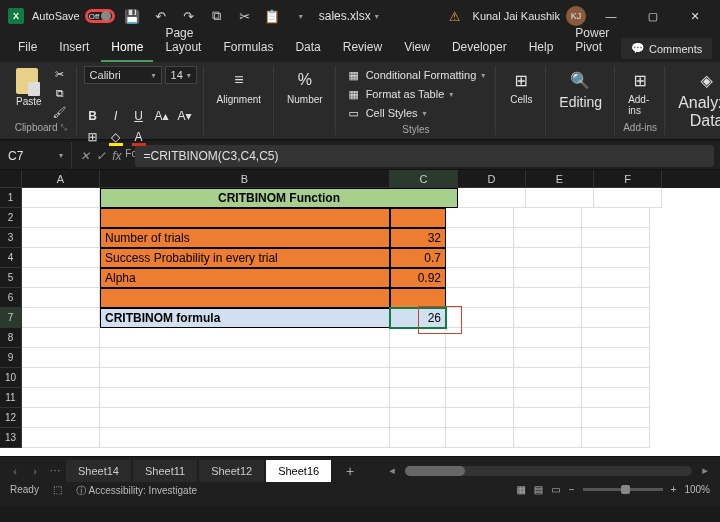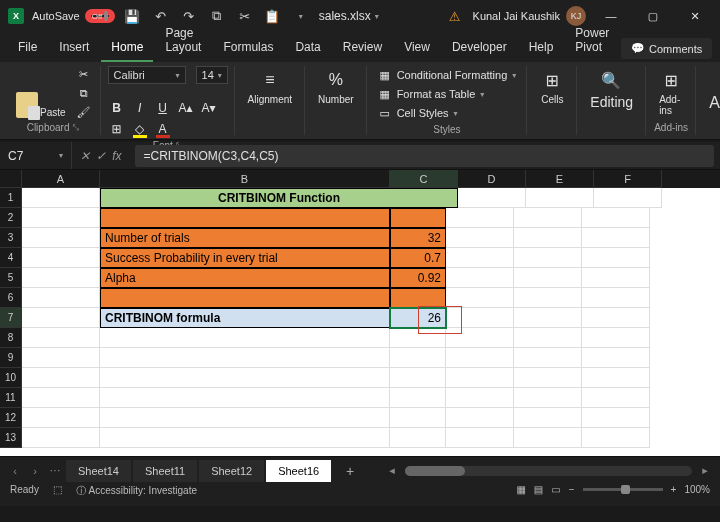--- a/index.html
+++ b/index.html
@@ -1,44 +1,44 @@
 <!DOCTYPE html>
 <html><head>
 <meta charset="utf-8">
 <style>
 *{margin:0;padding:0;box-sizing:border-box;font-family:"Segoe UI",Arial,sans-serif;user-select:none}
 body{width:720px;height:522px;background:#1a1a1a;color:#e0e0e0;overflow:hidden;font-size:12px}
 .title{height:32px;background:#1f1f1f;display:flex;align-items:center;padding:0 8px;gap:8px}
 .xlicon{width:16px;height:16px;background:#107c41;color:#fff;display:flex;align-items:center;justify-content:center;font-size:9px;font-weight:bold;border-radius:2px}
 .autosave{display:flex;align-items:center;gap:5px;font-size:11px}
-.toggle{width:30px;height:14px;border:6px solid #ef4444;border-radius:8px;display:flex;align-items:center;padding:1px;justify-content:flex-end}
+.toggle{width:30px;height:14px;border:3px solid #ef4444;border-radius:8px;display:flex;align-items:center;padding:1px;justify-content:flex-end}
 .toggle span{font-size:8px;margin-right:2px}
 .knob{width:10px;height:10px;background:#888;border-radius:50%}
 .tbtn{width:20px;height:20px;display:flex;align-items:center;justify-content:center;color:#ccc;font-size:13px;cursor:pointer}
 .tname{flex:0 0 auto;margin:0 0;display:flex;align-items:center;gap:4px;font-size:12px}
 .spacer{flex:1}
 .warn{color:#f0a030}
 .user{display:flex;align-items:center;gap:6px;font-size:11px}
 .avatar{width:20px;height:20px;background:#8a5a3a;border-radius:50%;display:flex;align-items:center;justify-content:center;font-size:9px}
 .winbtn{width:34px;height:28px;display:flex;align-items:center;justify-content:center;font-size:11px;cursor:pointer}
 .tabs{height:30px;background:#1f1f1f;display:flex;align-items:flex-end;padding:0 8px;gap:2px}
 .tab{padding:6px 10px;font-size:12px;color:#ddd;cursor:pointer;border-bottom:2px solid transparent}
 .tab.active{border-bottom:2px solid #4a9c5e;color:#fff}
 .comments{margin-left:auto;background:#2a2a2a;padding:4px 10px;border-radius:3px;font-size:11px;display:flex;align-items:center;gap:4px;margin-bottom:3px}
 .ribbon{height:78px;background:#2a2a2a;display:flex;padding:4px 6px;gap:1px;border-bottom:1px solid #111}
 .grp{display:flex;flex-direction:column;padding:0 6px;border-right:1px solid #3a3a3a;justify-content:space-between}
 .grp:last-child{border-right:none}
 .gctl{display:flex;gap:4px;flex:1}
 .glbl{font-size:10px;color:#aaa;text-align:center;padding:2px 0;display:flex;align-items:center;justify-content:center;gap:3px}
-.paste{display:flex;flex-direction:row;align-items:flex-end;gap:2px;padding:2px 4px;cursor:pointer}
+.paste{display:flex;flex-direction:column;align-items:flex-start;gap:2px;padding:2px 4px;cursor:pointer}
 .pico{width:22px;height:26px;background:#e8d088;border-radius:2px;position:relative}
 .pico:after{content:"";position:absolute;bottom:-2px;right:-2px;width:12px;height:14px;background:#ddd;border-radius:1px}
 .sml{display:flex;flex-direction:column;gap:3px;justify-content:center}
 .sb{width:20px;height:16px;display:flex;align-items:center;justify-content:center;font-size:11px;cursor:pointer}
-.fontrow{display:flex;gap:10px;margin-bottom:12px}
+.fontrow{display:flex;gap:3px;margin-bottom:20px}
 .fsel{background:#1f1f1f;border:1px solid #444;padding:2px 5px;font-size:11px;color:#ddd;cursor:pointer;display:flex;align-items:center;gap:4px}
 .fsel.name{width:78px;justify-content:space-between}
 .fsel.size{width:32px;justify-content:space-between}
 .frow2{display:flex;gap:5px;align-items:center}
 .fb{width:18px;height:18px;display:flex;align-items:center;justify-content:center;cursor:pointer;font-size:12px}
 .vbtn{display:flex;flex-direction:column;align-items:center;padding:2px 6px;cursor:pointer;gap:2px}
 .vico{width:24px;height:24px;display:flex;align-items:center;justify-content:center;font-size:16px}
 .condrow{display:flex;align-items:center;gap:5px;padding:2px 4px;cursor:pointer;font-size:11px;white-space:nowrap}
 .cico{width:14px;height:14px;display:flex;align-items:center;justify-content:center;font-size:11px}
 .fbar{height:28px;background:#1f1f1f;display:flex;align-items:center;border-bottom:1px solid #111;margin-top:2px}

